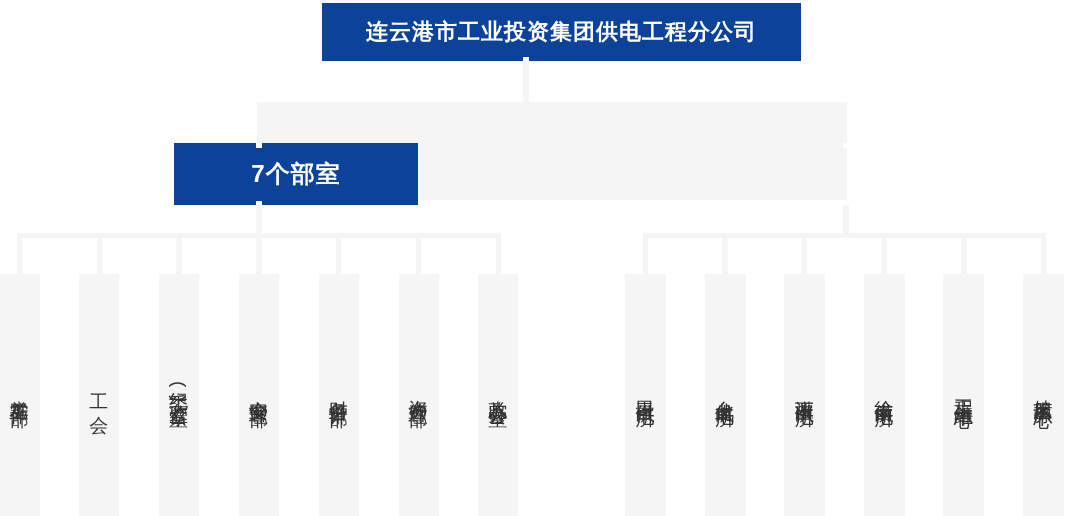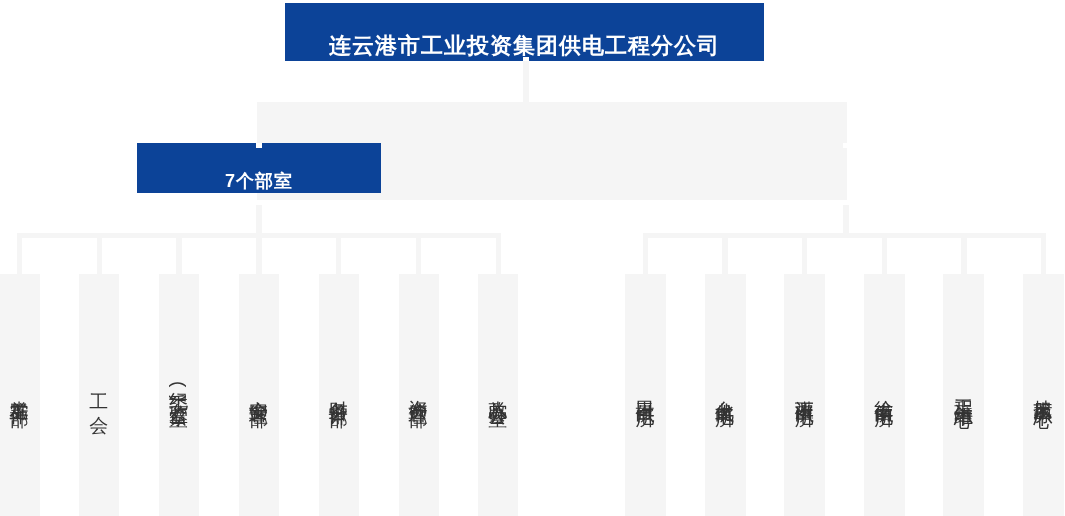--- a/index.html
+++ b/index.html
@@ -11,29 +11,30 @@
     height: 516px;
     background: #ffffff;
     overflow: hidden;
   }
 
   .blue-box {
     position: absolute;
     background: var(--blue, #0c4398);
     color: var(--box-text, #ffffff);
     display: flex;
-    align-items: flex-end;
+    align-items: center;
     justify-content: center;
     font-weight: bold;
     z-index: 2;
     text-align: center;
     letter-spacing: 1px;
+    margin-left: 37px;
   }
   #title-box { left: 285px; top: 3px; width: 479px; height: 58px; font-size: 22px; }
-  #dept-box  { left: 137px; top: 143px; width: 244px; height: 50px; font-size: 18px; }
+  #dept-box  { left: 137px; top: 143px; width: 244px; height: 62px; font-size: 24px; }
   #unit-box  { left: 724px; top: 143px; width: 244px; height: 62px; font-size: 19px; }
 
   .gray { background: var(--gray, #f5f5f5); }
 
   #band {
     position: absolute;
     left: 257px; top: 102px; width: 590px; height: 98px;
     z-index: 1;
   }
 

